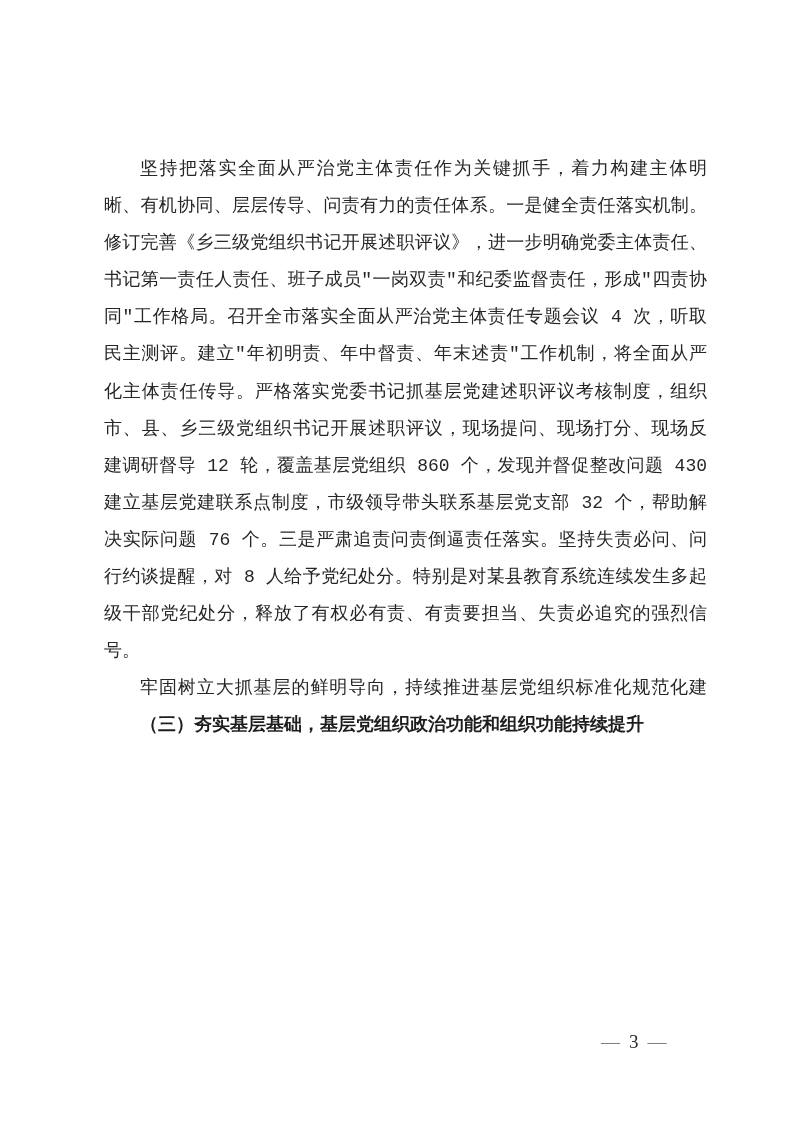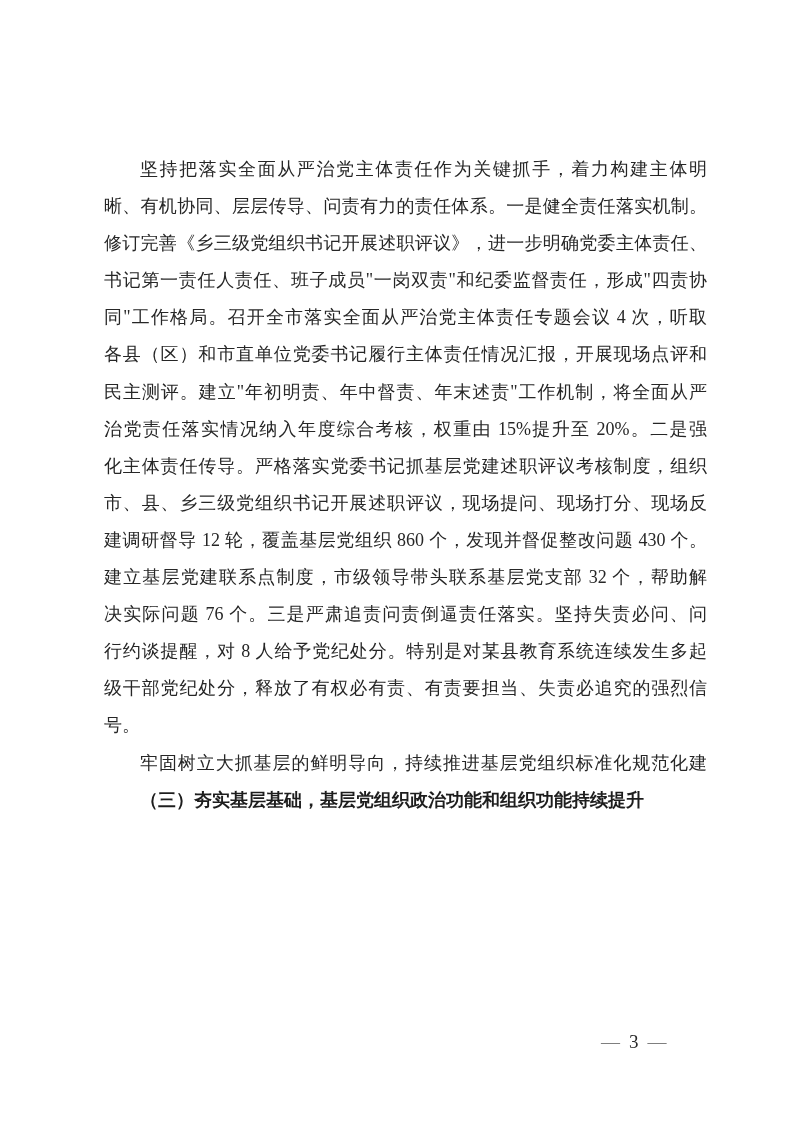--- a/index.html
+++ b/index.html
@@ -15,21 +15,21 @@
     overflow: hidden;
     margin: 0;
   }
   .body-text {
     position: absolute;
     left: 104px;
     top: 151px;
     width: 603px;
   }
   .line {
-    font-family: Liberation Serif, serif;
+    font-family: Liberation Mono, monospace;
     font-size: 18px;
     color: #262626;
     height: 37.1px;
     line-height: 37.1px;
     text-align: justify;
     text-align-last: justify;
     overflow: hidden;
   }
   .line.indent { text-indent: 2em; }
   .line.no-fill { text-align: left; text-align-last: left; }
@@ -51,23 +51,21 @@
 <body>
 
 <div class="page">
 
   <div class="body-text">
       <div class="line indent">坚持把落实全面从严治党主体责任作为关键抓手，着力构建主体明</div>
       <div class="line">晰、有机协同、层层传导、问责有力的责任体系。一是健全责任落实机制。</div>
       <div class="line">修订完善《乡三级党组织书记开展述职评议》，进一步明确党委主体责任、</div>
       <div class="line">书记第一责任人责任、班子成员"一岗双责"和纪委监督责任，形成"四责协</div>
       <div class="line">同"工作格局。召开全市落实全面从严治党主体责任专题会议 4 次，听取</div>
-      <div class="line">各县（区）和市直单位党委书记履行主体责任情况汇报，开展现场点评和</div>
       <div class="line">民主测评。建立"年初明责、年中督责、年末述责"工作机制，将全面从严</div>
-      <div class="line">治党责任落实情况纳入年度综合考核，权重由 15%提升至 20%。二是强</div>
       <div class="line">化主体责任传导。严格落实党委书记抓基层党建述职评议考核制度，组织</div>
       <div class="line">市、县、乡三级党组织书记开展述职评议，现场提问、现场打分、现场反</div>
       <div class="line">建调研督导 12 轮，覆盖基层党组织 860 个，发现并督促整改问题 430 个。</div>
       <div class="line">建立基层党建联系点制度，市级领导带头联系基层党支部 32 个，帮助解</div>
       <div class="line">决实际问题 76 个。三是严肃追责问责倒逼责任落实。坚持失责必问、问</div>
       <div class="line">行约谈提醒，对 8 人给予党纪处分。特别是对某县教育系统连续发生多起</div>
       <div class="line">级干部党纪处分，释放了有权必有责、有责要担当、失责必追究的强烈信</div>
       <div class="line no-fill">号。</div>
       <div class="line indent">牢固树立大抓基层的鲜明导向，持续推进基层党组织标准化规范化建</div>
       <div class="line heading indent no-fill">（三）夯实基层基础，基层党组织政治功能和组织功能持续提升</div>

